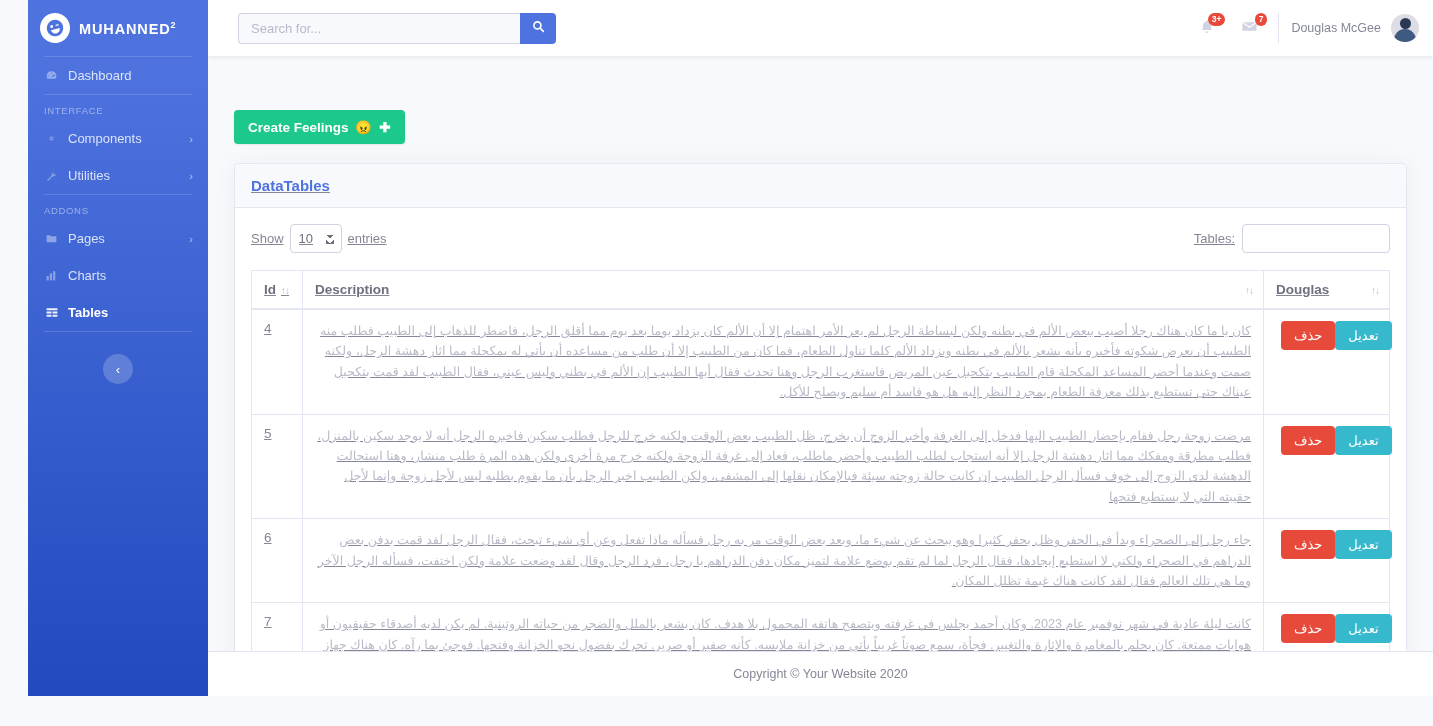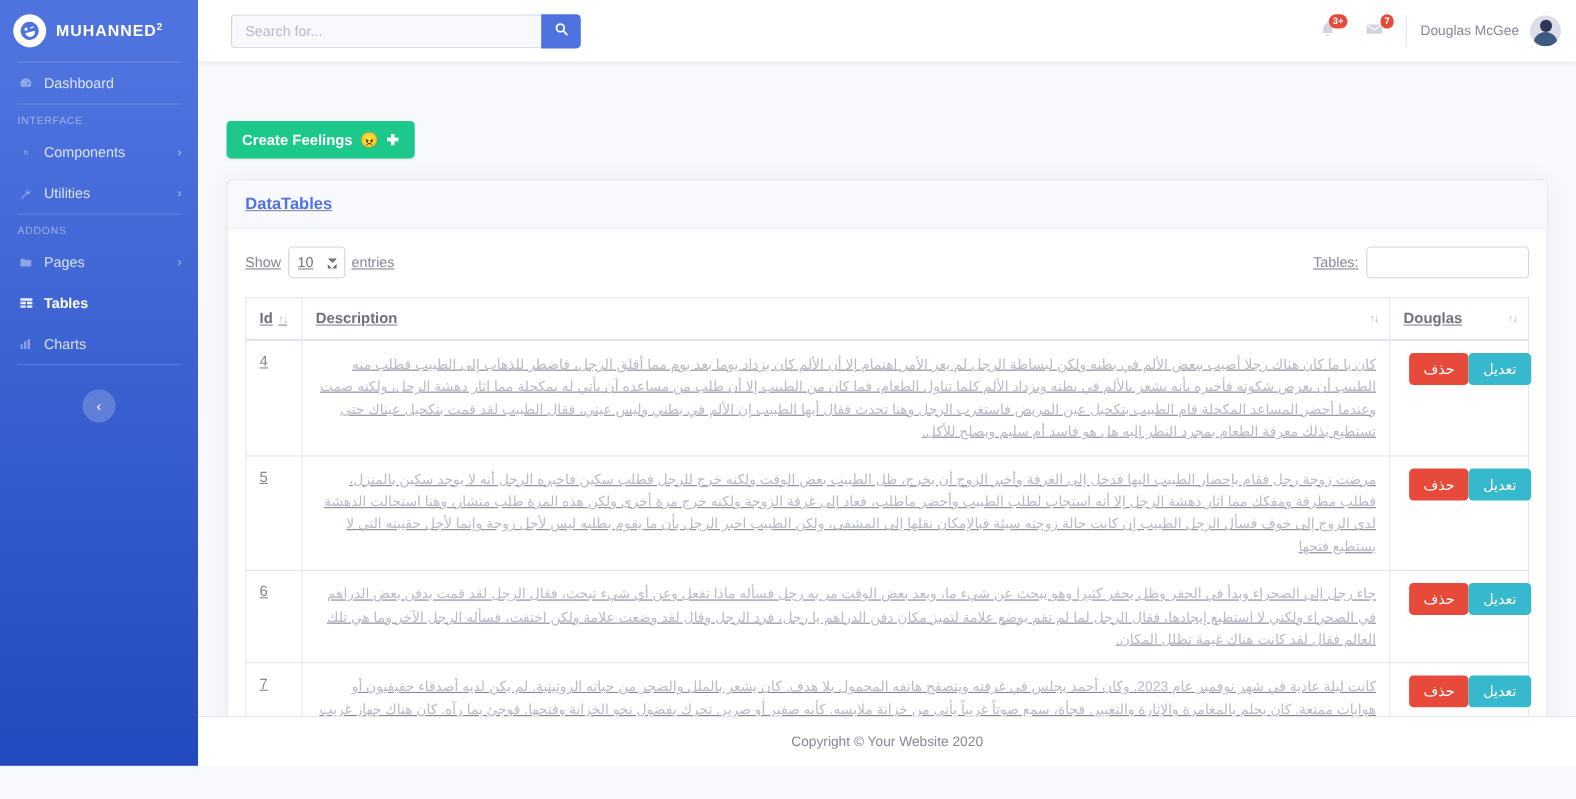--- a/index.html
+++ b/index.html
@@ -5,21 +5,21 @@
   * { box-sizing: border-box; }
   html, body {
     margin: 0; padding: 0;
     width: 1433px; height: 726px;
     overflow: hidden;
     font-family: "Liberation Sans", sans-serif;
     background: #f8f9fc;
     color: #858796;
     font-size: 14px;
   }
-  .app { display: flex; width: 1433px; height: 696px; }
+  .app { display: flex; width: 1433px; height: 696px; padding-left: 28px; }
 
   
   .sidebar {
     width: 180px;
     min-width: 180px;
     background: #4e73df;
     background-image: linear-gradient(180deg, #4e73df 10%, #224abe 100%);
     background-size: cover;
     color: #fff;
     position: relative;
@@ -313,38 +313,38 @@
     <div class="nav-item">
       <span class="ico">
         <svg width="13" height="13" viewBox="0 0 24 24" fill="#fff">
             <path d="M3 6h6l2 2h10v11H3z"></path>
           </svg>
       </span>
       <span>Pages</span>
       <span class="nav-caret">›</span>
     </div>
 
-    <div class="nav-item active">
-      <span class="ico">
-        <svg width="14" height="13" viewBox="0 0 24 24" fill="#fff">
-            <path d="M2 4h20v4H2zM2 10h9v4H2zm11 0h9v4h-9zM2 16h9v4H2zm11 0h9v4h-9z"></path>
-          </svg>
-      </span>
-      <span>Tables</span>
-    </div>
-
     <div class="nav-item">
       <span class="ico">
         <svg width="13" height="13" viewBox="0 0 24 24" fill="#fff">
             <rect x="3" y="13" width="4" height="8"></rect>
             <rect x="9" y="8" width="4" height="13"></rect>
             <rect x="15" y="4" width="4" height="17"></rect>
           </svg>
       </span>
       <span>Charts</span>
+    </div>
+
+    <div class="nav-item active">
+      <span class="ico">
+        <svg width="14" height="13" viewBox="0 0 24 24" fill="#fff">
+            <path d="M2 4h20v4H2zM2 10h9v4H2zm11 0h9v4h-9zM2 16h9v4H2zm11 0h9v4h-9z"></path>
+          </svg>
+      </span>
+      <span>Tables</span>
     </div>
     <hr class="side-divider">
 
     <div class="side-toggle-wrap">
       <button class="side-toggle">‹</button>
     </div>
   </nav>
 
   <div class="content-wrap">
 

